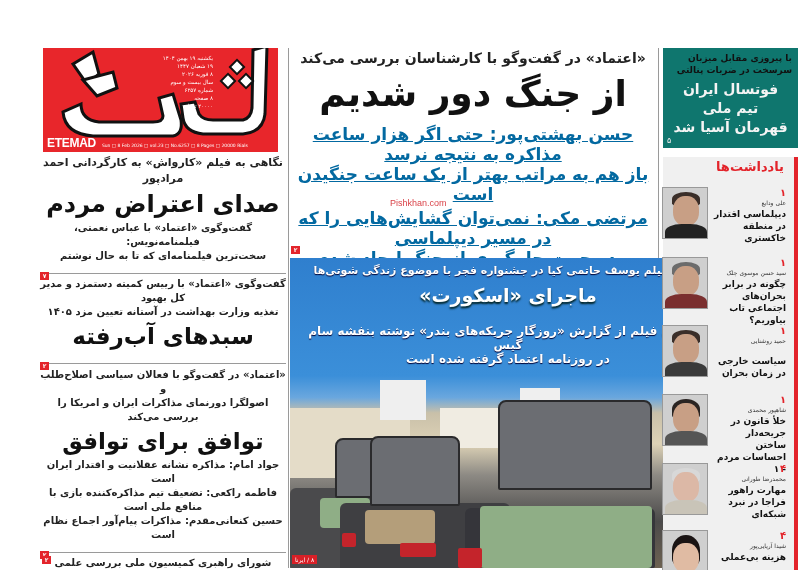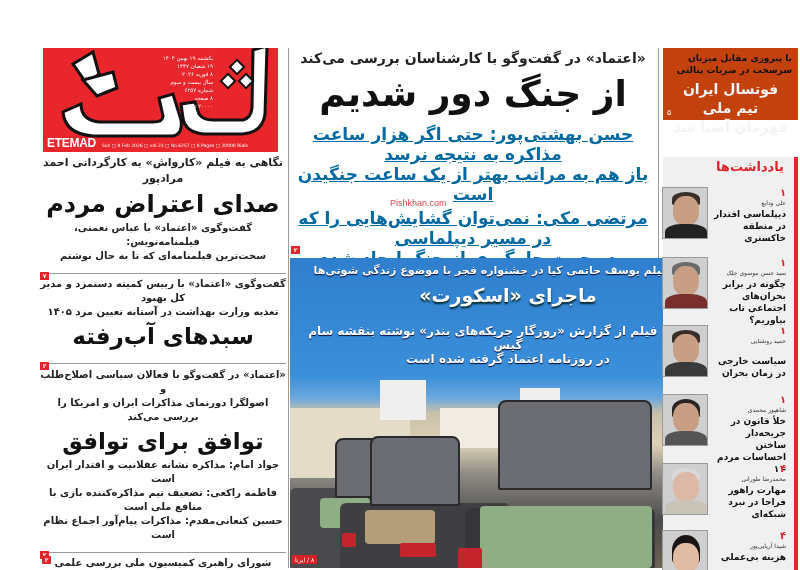--- a/index.html
+++ b/index.html
@@ -36,21 +36,21 @@
   .photo-title { position: absolute; top: 26px; left: 0; right: 0; text-align: center; font-size: 19px; font-weight: bold; color: #fff; text-shadow: 0 2px 2px #022; }
   .photo-sub { position: absolute; top: 66px; left: 0; right: 0; text-align: center; font-size: 12px; line-height: 14px; font-weight: bold; color: #fff; text-shadow: 0 1px 1px #003; padding: 0 18px; }
   .car { position: absolute; background: #3c3c3e; border-radius: 6px 6px 2px 2px; }
   .trunk-lid { position: absolute; background: #6b6d72; border: 2px solid #2a2a2c; border-radius: 8px 8px 2px 2px; }
   .cargo { position: absolute; background: #8fae86; border-radius: 4px; }
   .taillight { position: absolute; background: #c4242b; border-radius: 2px; }
   .building { position: absolute; background: #e4dcc8; }
   .photo-credit { position: absolute; left: 2px; bottom: 4px; background: #d82027; color: #fff; font-size: 6px; padding: 1px 3px; }
 
   
-  .sport-box { left: 663px; top: 48px; width: 135px; height: 72px; background: #c2410c; }
+  .sport-box { left: 663px; top: 48px; width: 135px; height: 100px; background: #0f766e; }
   .sport-kicker { position: absolute; top: 4px; right: 6px; left: 6px; font-size: 9px; font-weight: bold; line-height: 12px; color: #111; text-align: right; }
   .sport-title { position: absolute; top: 32px; right: 6px; left: 6px; font-size: 14px; font-weight: bold; line-height: 19px; color: #f4f4f4; text-align: center; }
   .sport-pg { position: absolute; left: 4px; bottom: 3px; font-size: 8px; color: #eee; }
 
   .notes { left: 663px; top: 157px; width: 135px; height: 413px; background: #f0f0f0; border-right: 4px solid #e3242b; }
   .notes-title { position: absolute; top: 2px; right: 10px; font-size: 13px; font-weight: bold; color: #e3242b; }
   .note { position: absolute; right: 8px; width: 124px; height: 75px; }
   .note .photo { position: absolute; left: 0; top: 0; width: 46px; height: 52px; background: #cfcfcf; border: 1px solid #999; overflow: hidden; }
   .note .num { position: absolute; right: 0; top: 0; font-size: 10px; font-weight: bold; color: #e3242b; }
   .note .author { position: absolute; right: 0; top: 12px; font-size: 6px; color: #333; }

